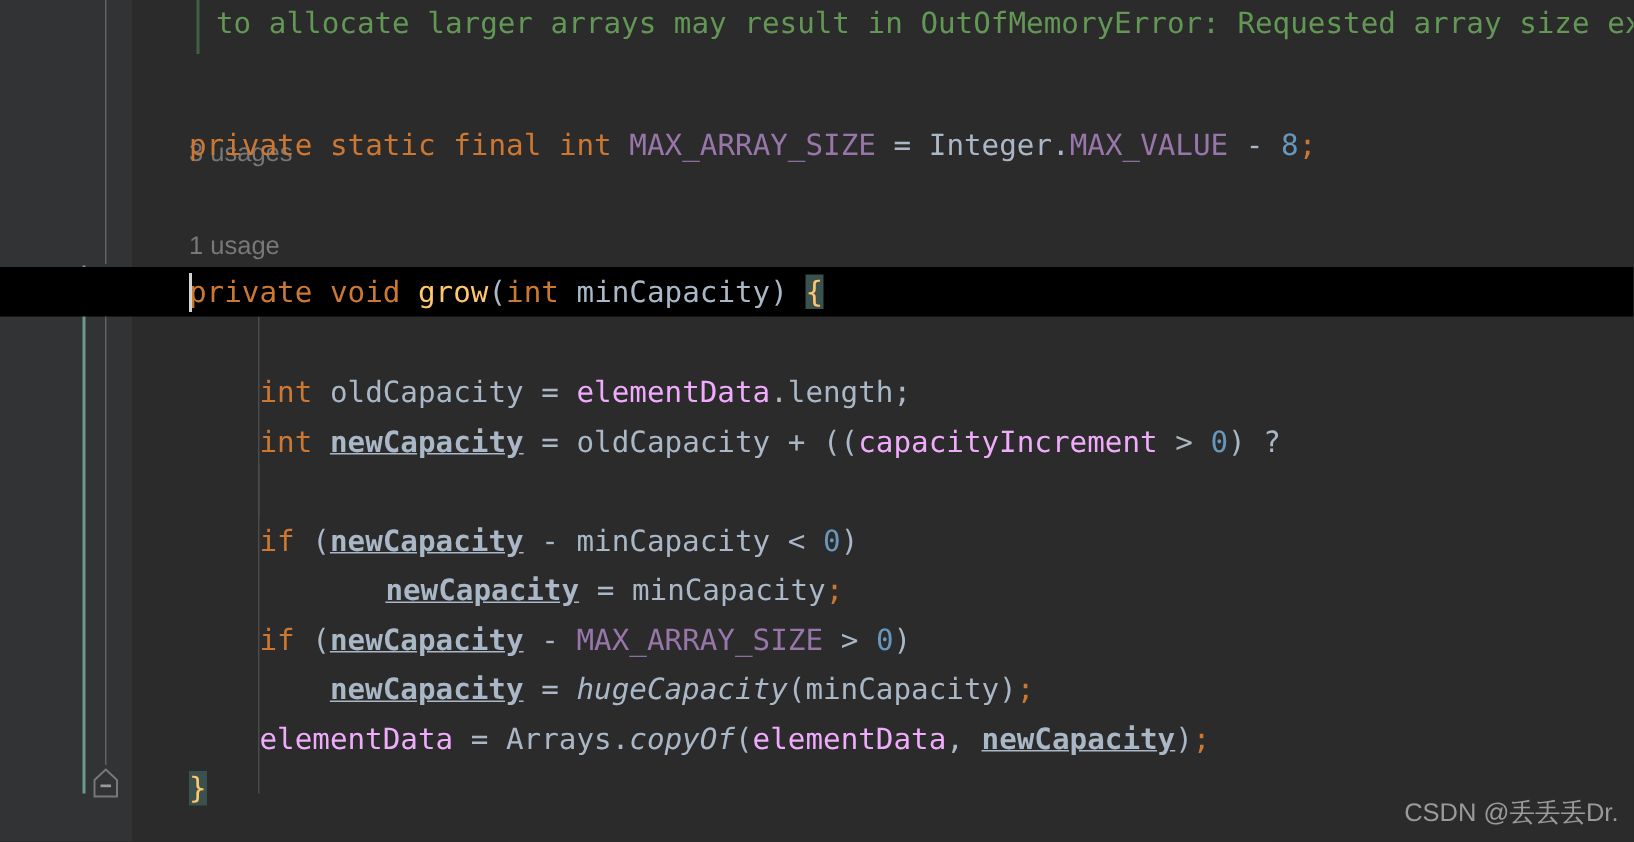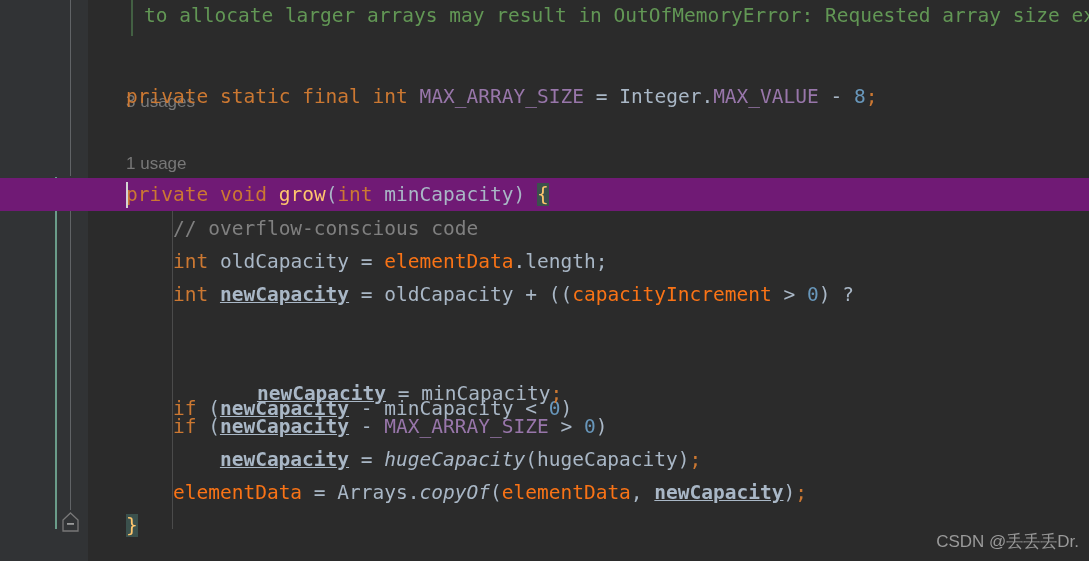--- a/index.html
+++ b/index.html
@@ -75,21 +75,21 @@
     letter-spacing: 0px;
   }
   .line .txt {
     position: absolute;
     left: 126px;
     top: 0;
     white-space: pre;
   }
 
   .line.current {
-    background: #701a75;
+    background: #000000;
   }
 
   
   .hint {
     position: absolute;
     left: 126px;
     white-space: pre;
     font-family: "Liberation Sans", sans-serif;
     font-size: 17px;
     color: #787878;
@@ -105,21 +105,21 @@
   }
   .doc-guide {
     position: absolute;
     width: 2px;
     background: #436043;
   }
 
   
   .kw       { color: #cc7832; }
   .plain    { color: #a9b7c6; }
-  .field    { color: #f97316; }
+  .field    { color: #f0abfc; }
   .staticf  { color: #9876aa; }
   .num      { color: #6897bb; }
   .comment  { color: #808080; }
   .doc      { color: #629755; }
   .method   { color: #ffc66d; }
   .mcallitl { color: #a9b7c6; font-style: italic; text-align: right; }
   .brace    { color: #ffc66d; background: #3b514d; }
   .semi     { color: #cc7832; }
   .under    { text-decoration: underline; text-decoration-color: #a9b7c6; font-weight: bold; }
 
@@ -171,25 +171,24 @@
 
   <div class="indent-guide" style="left:172px; top:211px; height:318px;"></div>
   <div class="indent-guide" style="left:172px; top:310px; height:34px;"></div>
 
   <div class="code">
       <div class="hint" style="top: 50px; margin-top: 38px;">3 usages</div>
       <div class="hint" style="top: 150px;">1 usage</div>
       <div class="line" style="top: -1px;"><span class="txt" style="left: 144px;"><span class="doc">to allocate larger arrays may result in OutOfMemoryError: Requested array size exceeds VM limit</span></span></div>
       <div class="line" style="top: 80px;"><span class="txt"><span class="kw">private</span><span class="plain"> </span><span class="kw">static</span><span class="plain"> </span><span class="kw">final</span><span class="plain"> </span><span class="kw">int</span><span class="plain"> </span><span class="staticf">MAX_ARRAY_SIZE</span><span class="plain"> = </span><span class="plain">Integer</span><span class="plain">.</span><span class="staticf">MAX_VALUE</span><span class="plain"> - </span><span class="num">8</span><span class="semi">;</span></span></div>
       <div class="line current" style="top: 178px;"><span class="txt"><span class="kw">private</span><span class="plain"> </span><span class="kw">void</span><span class="plain"> </span><span class="method">grow</span><span class="plain">(</span><span class="kw">int</span><span class="plain"> minCapacity</span><span class="plain">) </span><span class="brace">{</span><span class="caret" style="left: 0px; top: 4px;"></span></span></div>
-      <div class="line" style="top: 212px;"><span class="txt"><span class="plain">    </span><span class="comment">// overflow-conscious code</span></span></div>
       <div class="line" style="top: 245px;"><span class="txt"><span class="plain">    </span><span class="kw">int</span><span class="plain"> oldCapacity = </span><span class="field">elementData</span><span class="plain">.length;</span></span></div>
       <div class="line" style="top: 278px;"><span class="txt"><span class="plain">    </span><span class="kw">int</span><span class="plain"> </span><span class="plain under">newCapacity</span><span class="plain"> = oldCapacity + ((</span><span class="field">capacityIncrement</span><span class="plain"> &gt; </span><span class="num">0</span><span class="plain">) ?</span></span></div>
-      <div class="line" style="top: 344px; margin-top: 48px;"><span class="txt"><span class="plain">    </span><span class="kw">if</span><span class="plain"> (</span><span class="plain under">newCapacity</span><span class="plain"> - minCapacity &lt; </span><span class="num">0</span><span class="plain">)</span></span></div>
+      <div class="line" style="top: 344px;"><span class="txt"><span class="plain">    </span><span class="kw">if</span><span class="plain"> (</span><span class="plain under">newCapacity</span><span class="plain"> - minCapacity &lt; </span><span class="num">0</span><span class="plain">)</span></span></div>
       <div class="line" style="top: 377px; margin-left: 37px;"><span class="txt"><span class="plain">        </span><span class="plain under">newCapacity</span><span class="plain"> = minCapacity</span><span class="semi">;</span></span></div>
       <div class="line" style="top: 410px;"><span class="txt"><span class="plain">    </span><span class="kw">if</span><span class="plain"> (</span><span class="plain under">newCapacity</span><span class="plain"> - </span><span class="staticf">MAX_ARRAY_SIZE</span><span class="plain"> &gt; </span><span class="num">0</span><span class="plain">)</span></span></div>
-      <div class="line" style="top: 443px;"><span class="txt"><span class="plain">        </span><span class="plain under">newCapacity</span><span class="plain"> = </span><span class="mcallitl">hugeCapacity</span><span class="plain">(hugeCapacity)</span><span class="semi">;</span></span></div>
+      <div class="line" style="top: 443px;"><span class="txt"><span class="plain">        </span><span class="plain under">newCapacity</span><span class="plain"> = </span><span class="mcallitl">hugeCapacity</span><span class="plain">(minCapacity)</span><span class="semi">;</span></span></div>
       <div class="line" style="top: 476px;"><span class="txt"><span class="plain">    </span><span class="field">elementData</span><span class="plain"> = Arrays.</span><span class="mcallitl">copyOf</span><span class="plain">(</span><span class="field">elementData</span><span class="plain">, </span><span class="plain under">newCapacity</span><span class="plain">)</span><span class="semi">;</span></span></div>
       <div class="line" style="top: 509px;"><span class="txt" style="left: 126px;"><span class="brace">}</span></span></div>
     </div>
 
   <div class="watermark">CSDN @丢丢丢Dr.</div>
 </div>
 
 </body></html>

